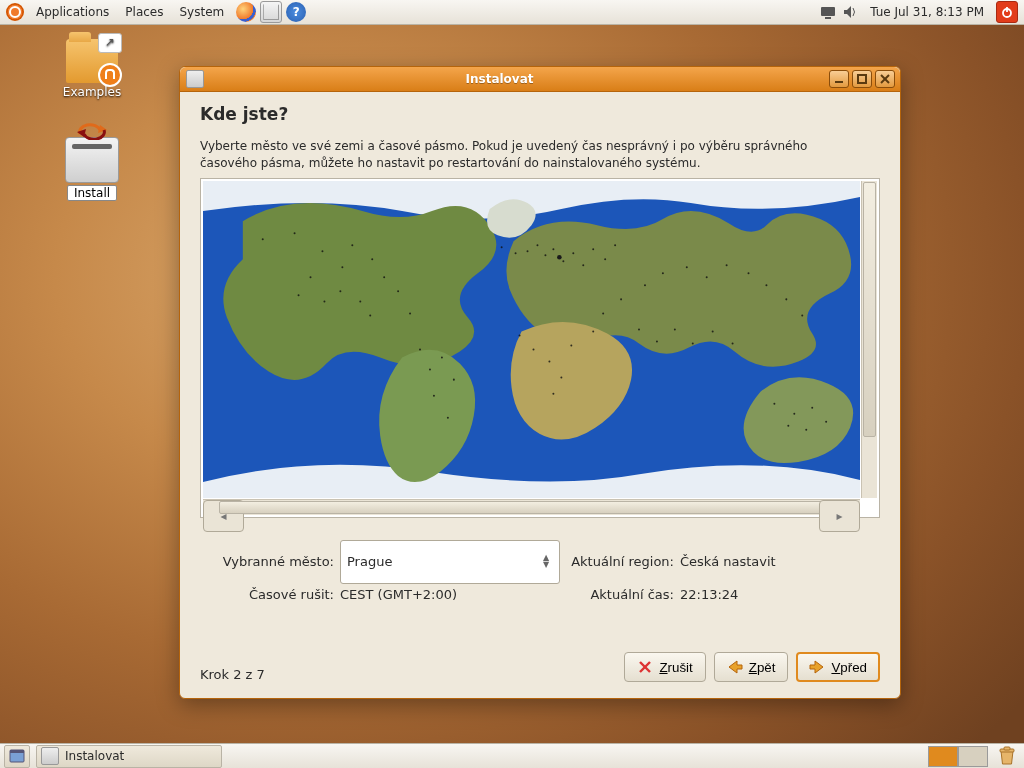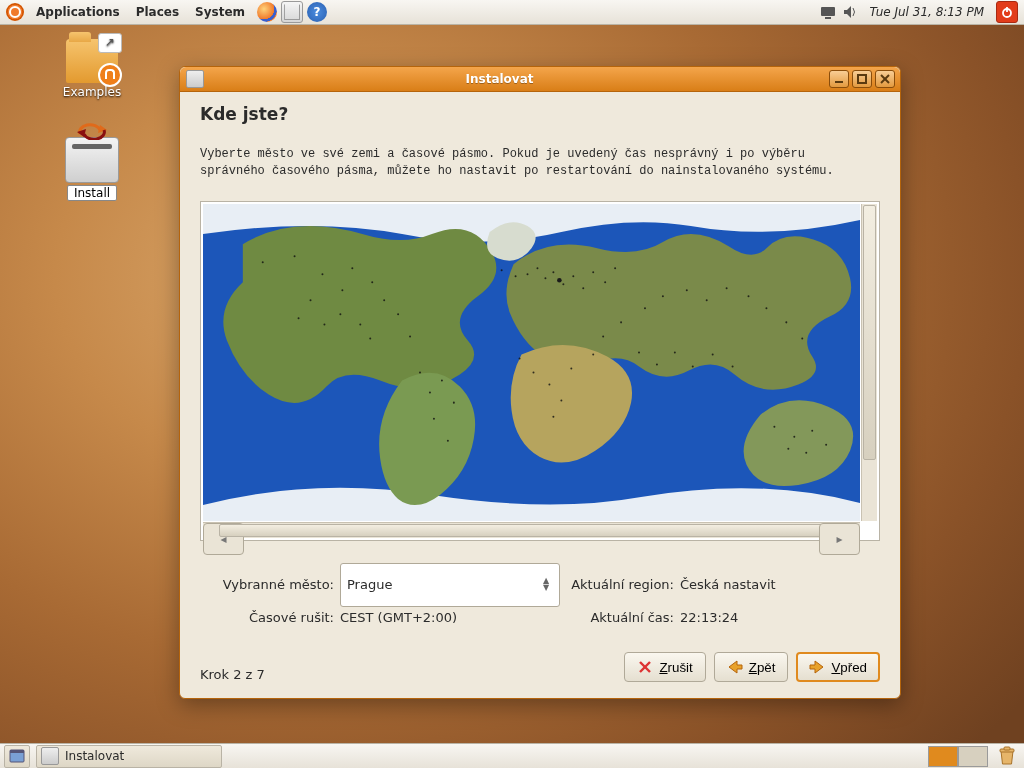--- a/index.html
+++ b/index.html
@@ -13,22 +13,22 @@
   }
   
   #top-panel{position:absolute;left:0;top:0;width:1024px;height:25px;
     background:linear-gradient(#f8f6f2,#e7e2d8);
     border-bottom:1px solid #b9b3a5;box-sizing:border-box;
     display:flex;align-items:center;}
   .ubuntu-logo{width:18px;height:18px;margin:0 4px 0 6px;border-radius:50%;
     background:radial-gradient(circle,#f07a2c 55%,#d35400 60%);position:relative;}
   .ubuntu-logo::before{content:"";position:absolute;inset:3px;border-radius:50%;
     border:2px solid #fff;}
-  .menu-item{padding:0 8px;line-height:25px;font-weight:bold;}
-  .tray{margin-left:auto;display:flex;align-items:center;gap:6px;padding-right:6px;font-style:italic;}
+  .menu-item{padding:0 8px;line-height:25px;}
+  .tray{margin-left:auto;display:flex;align-items:center;gap:6px;padding-right:6px;}
   .tray-icon{width:16px;height:16px;display:inline-block;}
   .clock{padding:0 6px;}
   .power-btn{width:20px;height:20px;background:#e23c1a;border-radius:3px;
     border:1px solid #a82a12;display:flex;align-items:center;justify-content:center;
     color:#fff;font-weight:bold;}
   
   .mini-icon{width:20px;height:20px;border-radius:50%;}
   .firefox{background:radial-gradient(circle at 35% 35%,#ffd27a,#f07a2c 55%,#3a5fcd 56%,#3a5fcd 70%,#f07a2c 71%);}
   .mail{background:linear-gradient(#f5f5f5,#d6d6d6);border:1px solid #9a9a9a;border-radius:3px;position:relative;}
   .mail::after{content:"";position:absolute;inset:2px;border:1px solid #9a9a9a;
@@ -61,22 +61,22 @@
     background:linear-gradient(#f4a54b,#d97e17);
     border-bottom:1px solid #b5640b;display:flex;align-items:center;
     color:#fff;font-weight:bold;text-shadow:0 1px 0 rgba(0,0,0,.3);}
   #titlebar .wicon{width:16px;height:16px;margin:0 6px;background:linear-gradient(#eee,#ccc);border-radius:2px;border:1px solid #999;}
   #titlebar .title{flex:1;text-align:center;margin-left:-40px;}
   .win-btn{width:18px;height:16px;margin-right:3px;border:1px solid #8a4d0b;
     border-radius:3px;background:linear-gradient(#f8cd95,#e39a3f);
     display:flex;align-items:center;justify-content:center;}
   .win-btn svg{display:block}
   #content{flex:1;padding:12px 20px 16px 20px;display:flex;flex-direction:column;}
-  h2{margin:0 0 22px 0;font-size:17px;font-weight:bold;}
-  .desc{line-height:1.45;margin-bottom:20px;max-width:640px;font-family:Liberation Mono, monospace;}
+  h2{margin:0 0 14px 0;font-size:17px;font-weight:bold;}
+  .desc{line-height:1.45;margin-bottom:5px;max-width:640px;}
   
   #map-wrap{border:1px solid #b9b3a5;background:#fff;position:relative;flex:0 0 338px;}
   #map-scroll{position:absolute;left:2px;top:2px;right:19px;bottom:19px;overflow:hidden;}
   #map-svg{width:100%;height:100%;display:block;}
   .vscroll{position:absolute;right:2px;top:2px;bottom:19px;width:15px;
     background:#eae4d6;border-left:1px solid #c9c2b2;}
   .vscroll .thumb{position:absolute;left:1px;right:1px;top:1px;height:80%;
     background:linear-gradient(#f3eee1,#d7d0bf);border:1px solid #b9b3a5;border-radius:2px;}
   .hscroll{position:absolute;left:2px;right:19px;bottom:2px;height:15px;
     background:#eae4d6;border-top:1px solid #c9c2b2;}

